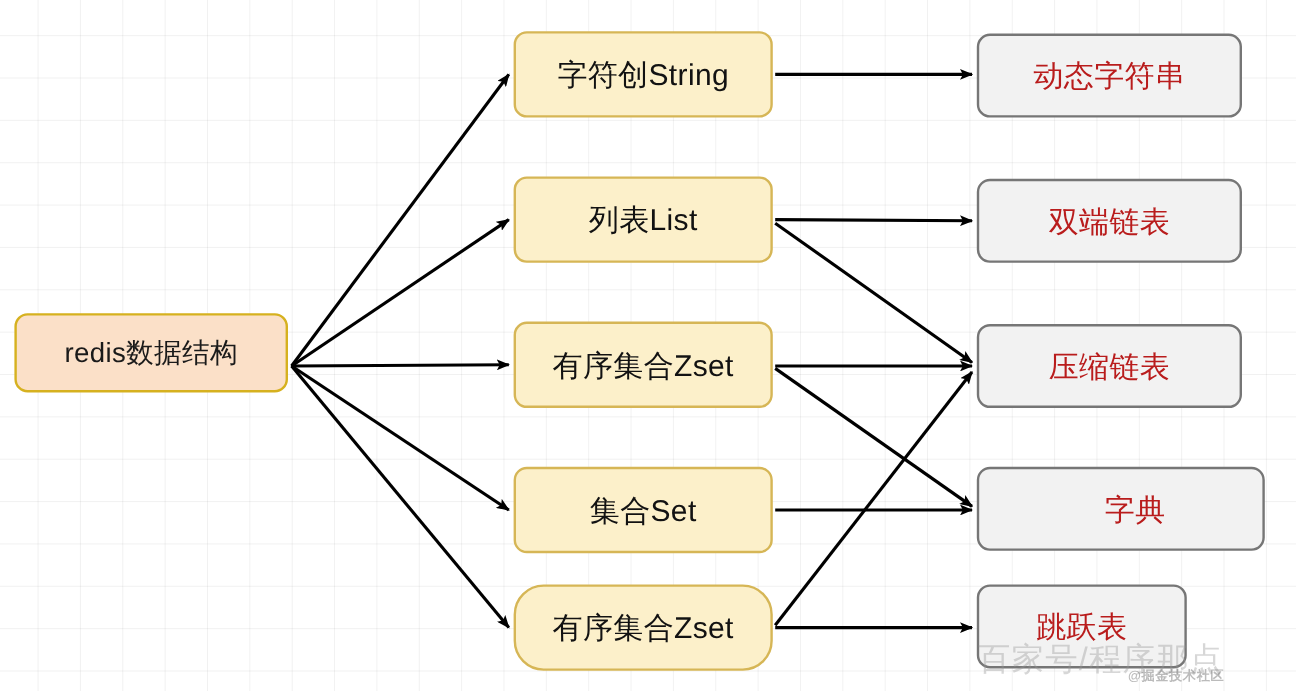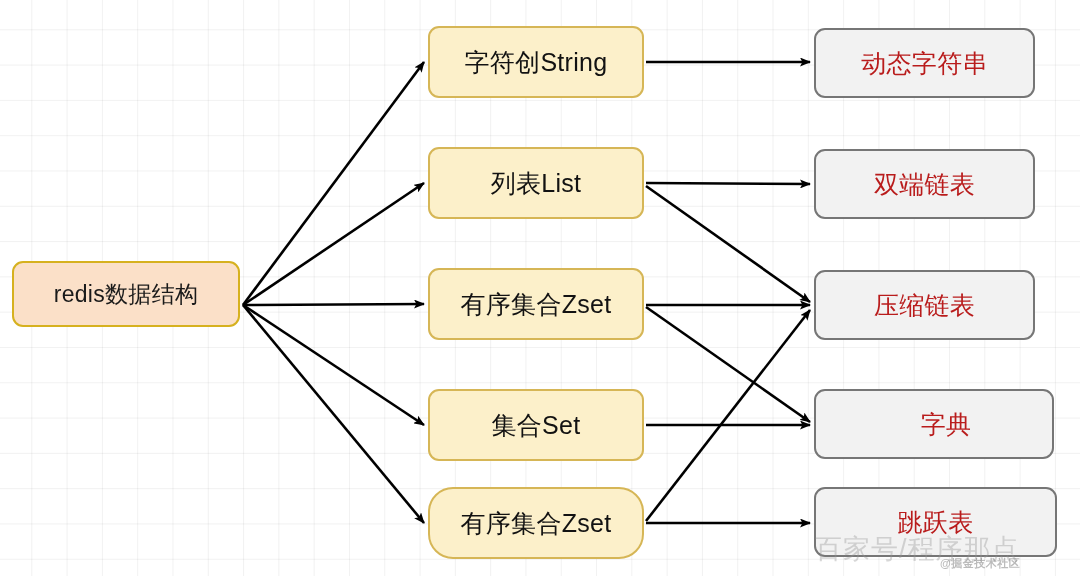--- a/index.html
+++ b/index.html
@@ -138,20 +138,20 @@
   </div>
   <div class="node node-out" style="left: 814px; top: 270px; width: 221px; height: 70px;">
     <span>压缩链表</span>
   </div>
   <div class="node node-out" style="left: 814px; top: 149px; width: 221px; height: 70px;">
     <span>双端链表</span>
   </div>
   <div class="node node-out" style="left: 814px; top: 389px; width: 240px; height: 70px; padding-left: 24px;">
     <span>字典</span>
   </div>
-  <div class="node node-out" style="left: 814px; top: 487px; width: 243px; height: 70px;">
+  <div class="node node-out" style="left: 814px; top: 487px; width: 175px; height: 70px;">
     <span>跳跃表</span>
   </div>
 
   <div class="watermark wm-main">百家号/程序那点</div>
   <div class="watermark wm-sub">@掘金技术社区</div>
 
 </div>
 
 </body></html>

